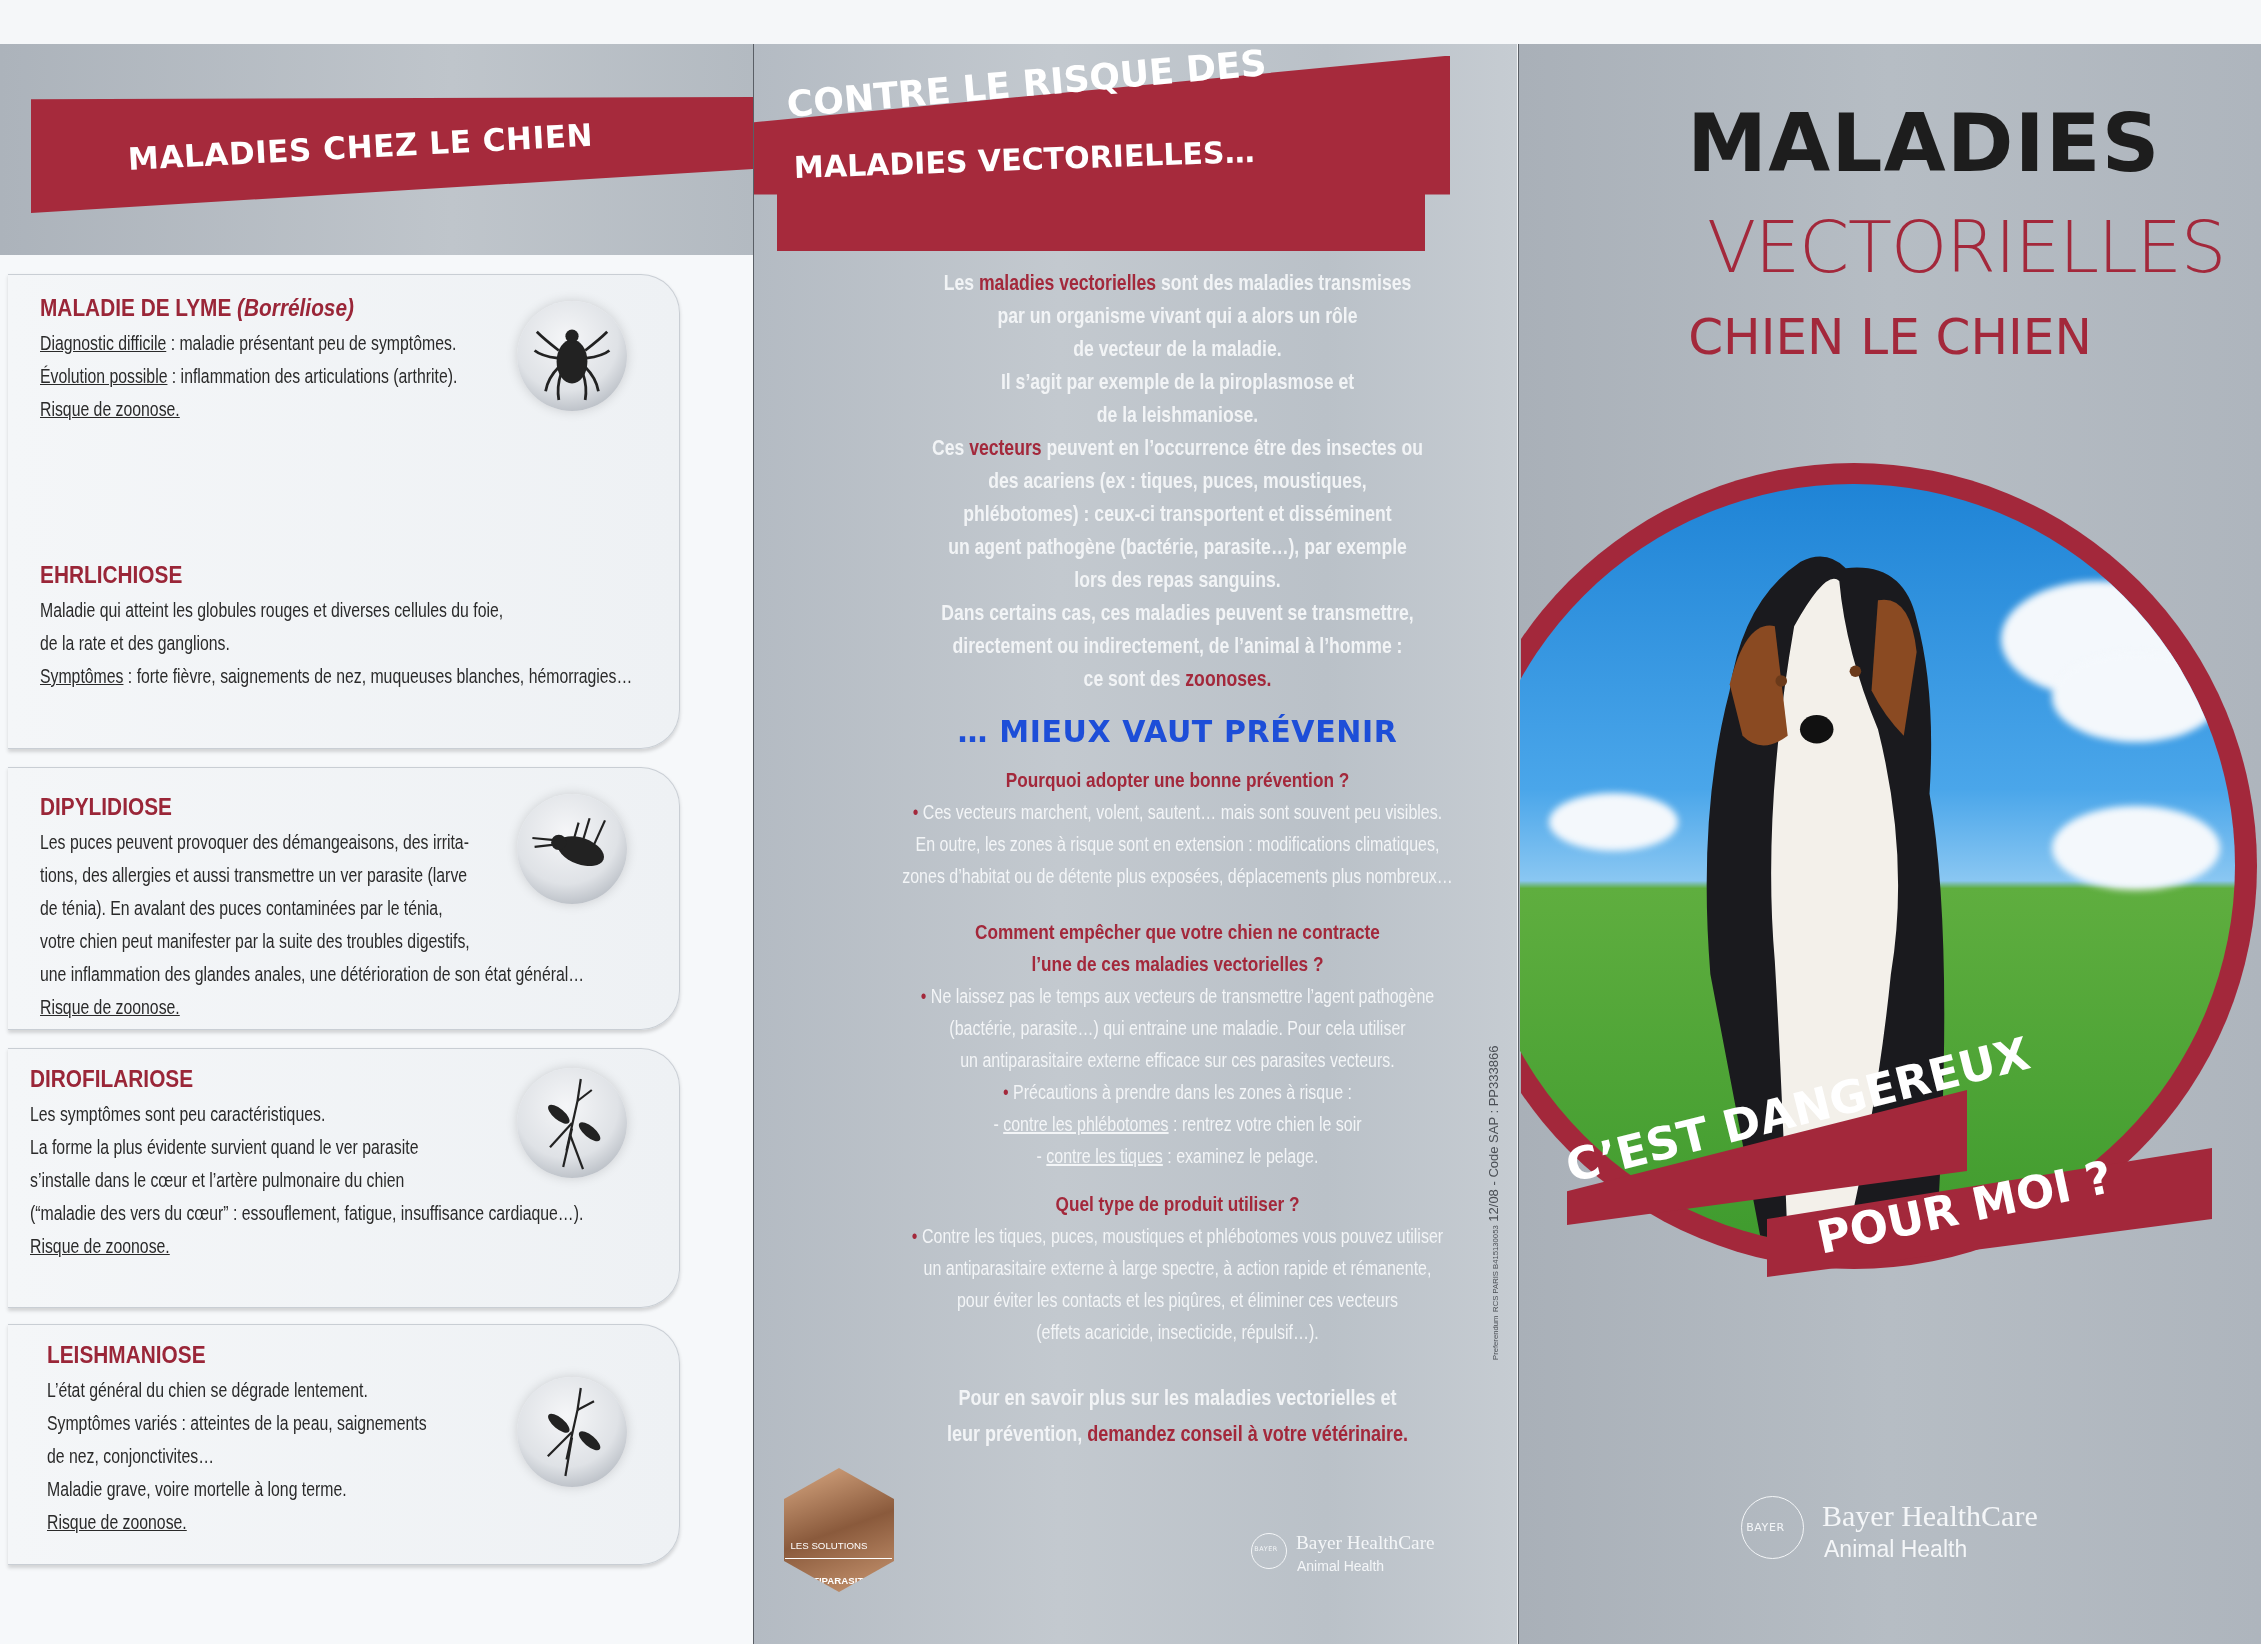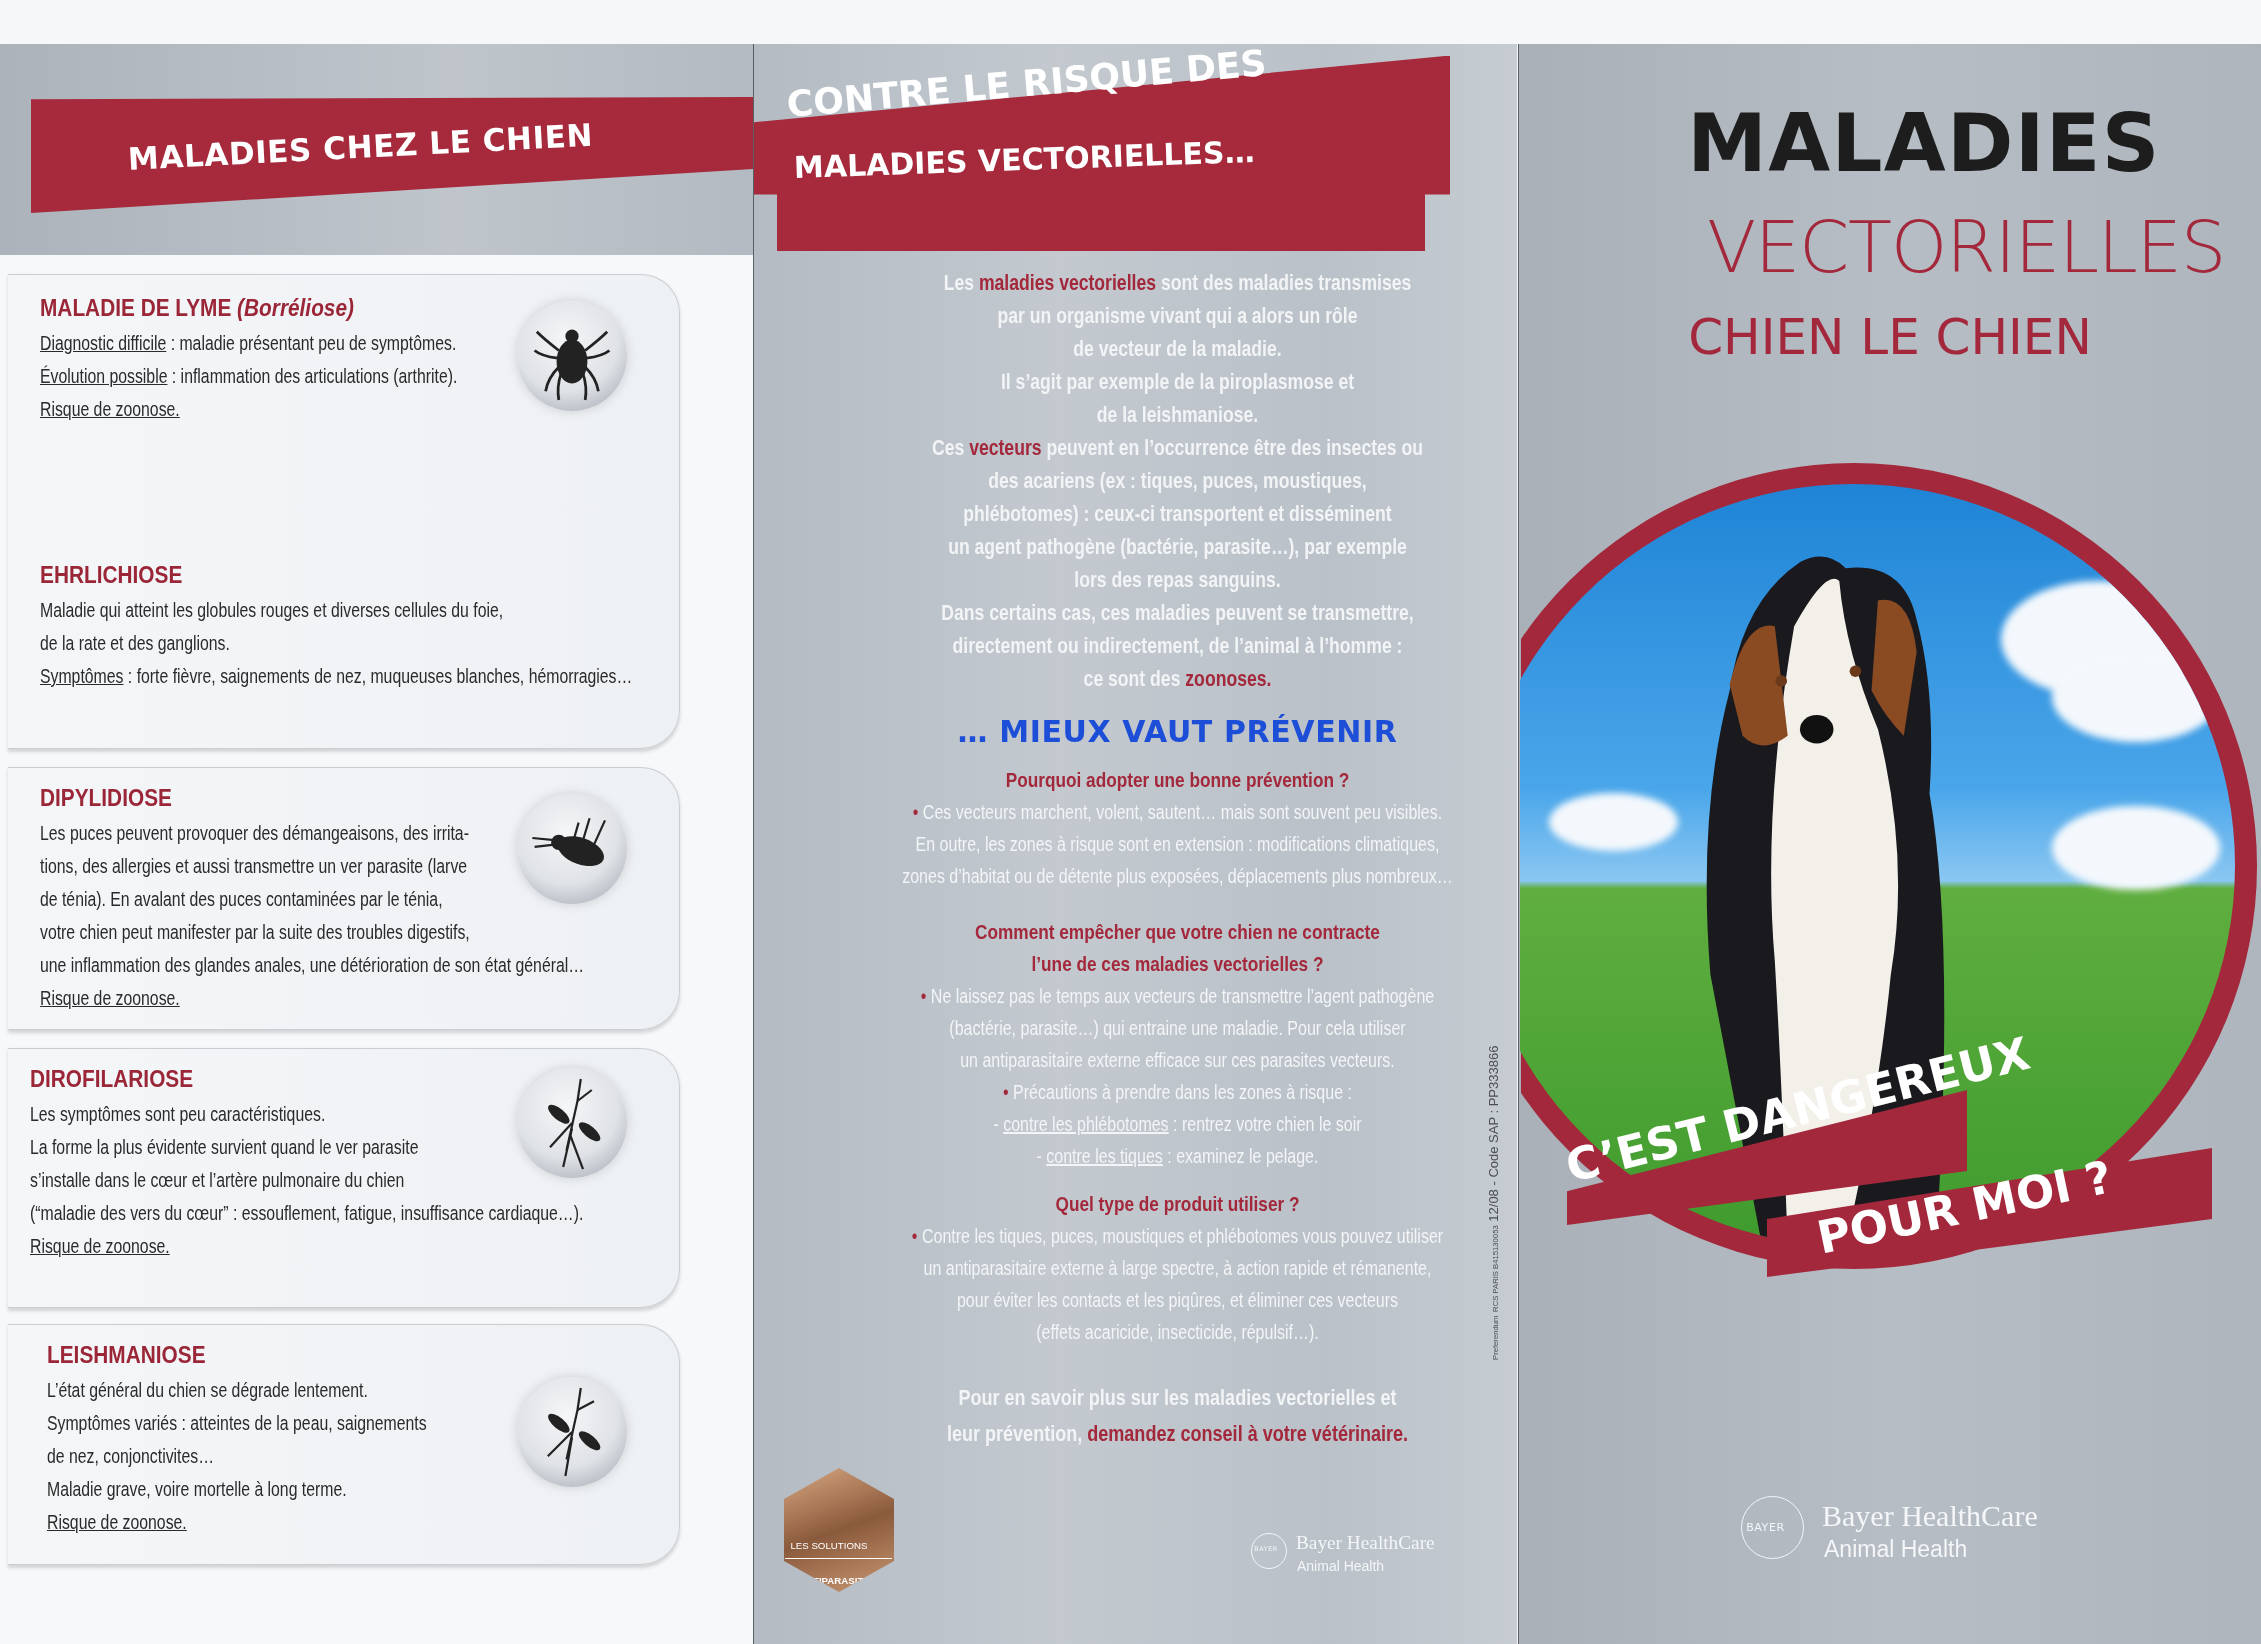--- a/index.html
+++ b/index.html
@@ -141,21 +141,21 @@
           <circle cx="38" cy="44" r="7" fill="#222"></circle>
         <g stroke="#222" stroke-width="2" fill="none">
             <path d="M34 42 L14 40"></path>
             <path d="M34 46 L16 48"></path>
             <path d="M60 42 L66 22"></path>
             <path d="M70 46 L80 24"></path>
             <path d="M52 40 L56 26"></path>
           </g>
         </svg>
     </div>
-    <div class="disease" style="top:16px;">
+    <div class="disease" style="top:25px;">
       <div class="dis-title"><span>DIPYLIDIOSE</span></div>
       <div class="dis-line">Les puces peuvent provoquer des démangeaisons, des irrita-</div>
       <div class="dis-line">tions, des allergies et aussi transmettre un ver parasite (larve</div>
       <div class="dis-line">de ténia). En avalant des puces contaminées par le ténia,</div>
       <div class="dis-line">votre chien peut manifester par la suite des troubles digestifs,</div>
       <div class="dis-line">une inflammation des glandes anales, une détérioration de son état général…</div>
       <div class="dis-line"><span class="u">Risque de zoonose.</span></div>
     </div>
   </div>
 

